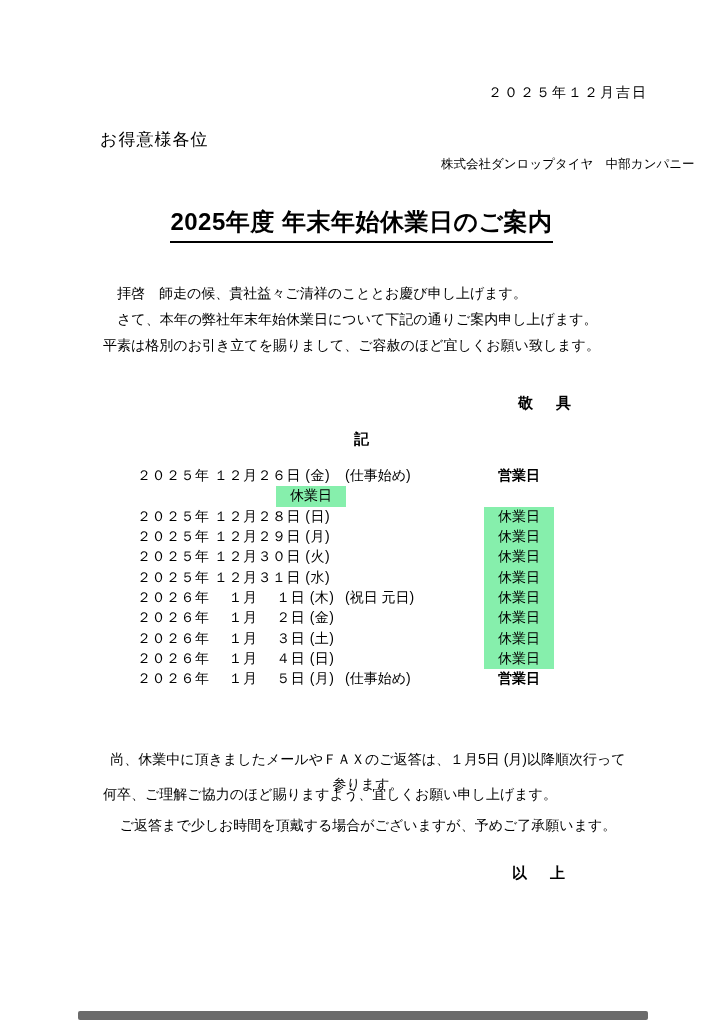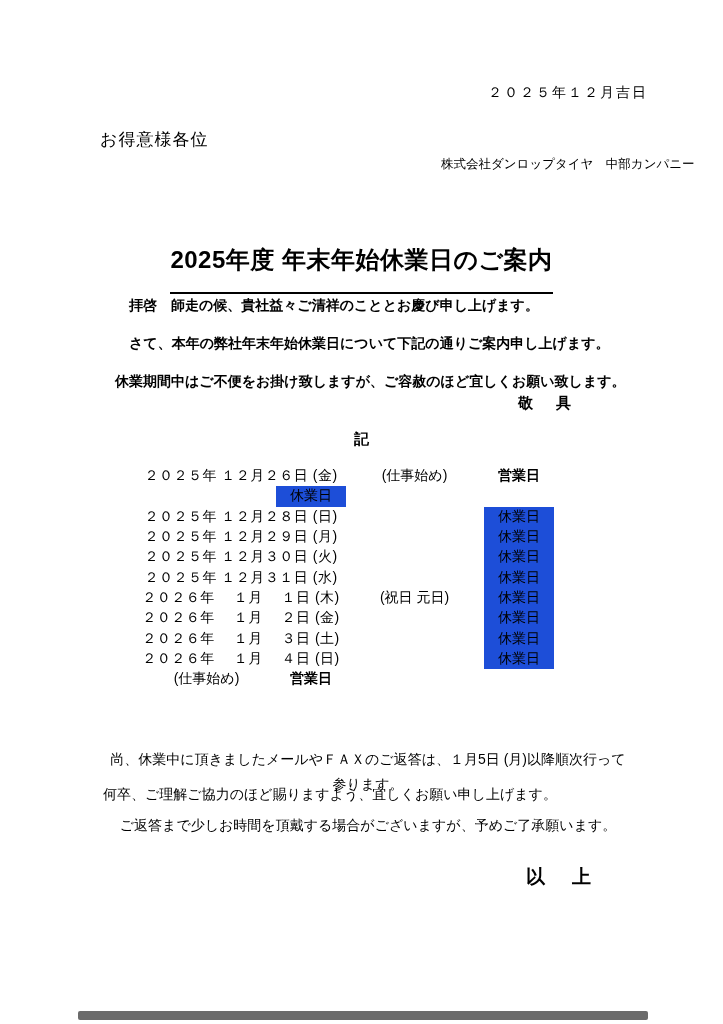--- a/index.html
+++ b/index.html
@@ -25,68 +25,67 @@
     font-size: 12.5px;
   }
   .title-wrap {
     position: absolute; top: 206px; left: 0; width: 723px;
     text-align: center;
   }
   .title {
     display: inline-block;
     font-size: 24px; font-weight: bold;
     border-bottom: 2px solid #000;
-    padding-bottom: 16px;
+    padding-bottom: 3px;
     letter-spacing: 0.5px;
-    margin-top: 38px;
   }
   .greeting {
     position: absolute; top: 280px; left: 103px; width: 540px;
     font-size: 14px; line-height: 26px;
   }
-  .greeting p { margin: 12px; font-weight: bold; }
+  .greeting p { margin: 0; }
   .greeting p.indent { padding-left: 14px; }
   .keigu {
     position: absolute; top: 394px; left: 518px;
     font-size: 15px; font-weight: bold; letter-spacing: 4px;
   }
   .ki {
     position: absolute; top: 430px; left: 0; width: 723px;
     text-align: center; font-size: 15px; font-weight: bold;
   }
 
-  .schedule { position: absolute; top: 466px; left: 0; width: 723px; text-align: center; }
+  .schedule { position: absolute; top: 466px; left: 0; width: 723px; }
   .row {
     display: flex; align-items: center;
     height: 20.3px; padding-left: 137px;
     box-sizing: border-box;
     font-size: 14px;
   }
   .c-date { width: 208px; letter-spacing: 0.5px; white-space: pre; }
   .c-note { width: 139px; }
   .c-status {
     width: 70px; height: 100%;
     display: flex; align-items: center; justify-content: center;
     font-size: 14px;
   }
-  .row.holiday .c-status { background: #1d4ed8; }
+  .row.holiday .c-status { background: #86efac; }
   .row.work .c-status { font-weight: bold; }
 
   .closing {
     position: absolute; top: 731px; left: 88px; width: 560px;
     font-size: 14px; line-height: 25px;
   }
   .closing p { margin: 16px; text-align: center; }
   .request {
     position: absolute; top: 786px; left: 103px; width: 540px;
     font-size: 14px; margin: 0;
   }
   .ijou {
-    position: absolute; top: 864px; left: 526px;
-    font-size: 19px; font-weight: bold; letter-spacing: 4px;
+    position: absolute; top: 864px; left: 512px;
+    font-size: 15px; font-weight: bold; letter-spacing: 4px;
   }
   .bottom-bar {
     position: absolute; top: 1011px; left: 78px;
     width: 570px; height: 9px;
     background: #6b6b6b; border-radius: 2px;
   }
 </style>
 </head>
 <body>
 
@@ -98,21 +97,21 @@
 
   <div class="company">株式会社ダンロップタイヤ　中部カンパニー</div>
 
   <div class="title-wrap">
     <span class="title">2025年度 年末年始休業日のご案内</span>
   </div>
 
   <div class="greeting">
     <p class="indent">拝啓　師走の候、貴社益々ご清祥のこととお慶び申し上げます。</p>
     <p class="indent">さて、本年の弊社年末年始休業日について下記の通りご案内申し上げます。</p>
-    <p>休業期間中はご不便をお掛け致しますが、ご容赦のほど宜しくお願い致します。</p>
+    <p>平素は格別のお引き立てを賜りまして、ご容赦のほど宜しくお願い致します。</p>
   </div>
 
   <div class="keigu">敬　具</div>
 
   <div class="ki">記</div>
 
   <div class="schedule">
     <div class="row work">
       <span class="c-date">２０２５年 １２月２６日 (金)</span>
       <span class="c-note">(仕事始め)</span>
@@ -156,20 +155,21 @@
       <span class="c-date">２０２６年　 １月　 ３日 (土)</span>
       <span class="c-note"></span>
       <span class="c-status">休業日</span>
     </div>
     <div class="row holiday">
       <span class="c-date">２０２６年　 １月　 ４日 (日)</span>
       <span class="c-note"></span>
       <span class="c-status">休業日</span>
     </div>
     <div class="row work">
+      <span class="c-date">２０２６年　 １月　 ５日 (月)</span>
       <span class="c-note">(仕事始め)</span>
       <span class="c-status">営業日</span>
     </div>
   </div>
 
   <div class="closing">
     <p>尚、休業中に頂きましたメールやＦＡＸのご返答は、１月5日 (月)以降順次行って参ります。</p>
     <p>ご返答まで少しお時間を頂戴する場合がございますが、予めご了承願います。</p>
   </div>
 

